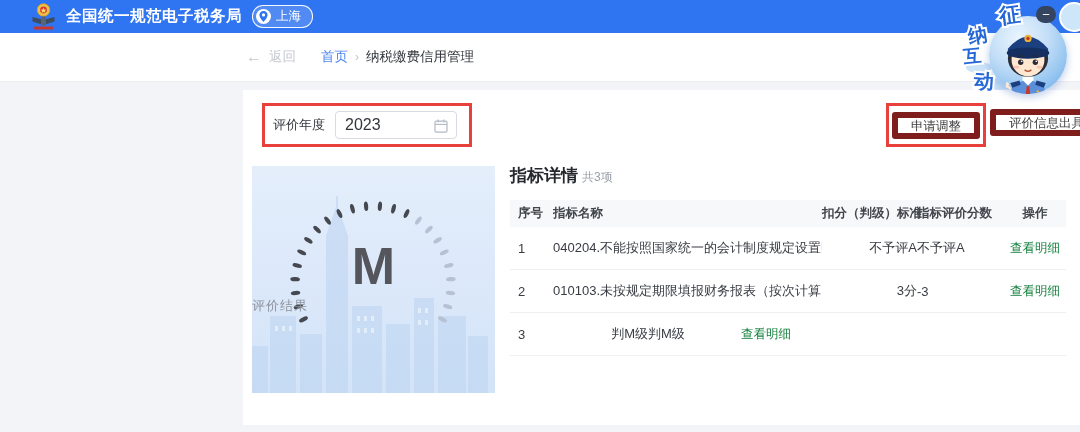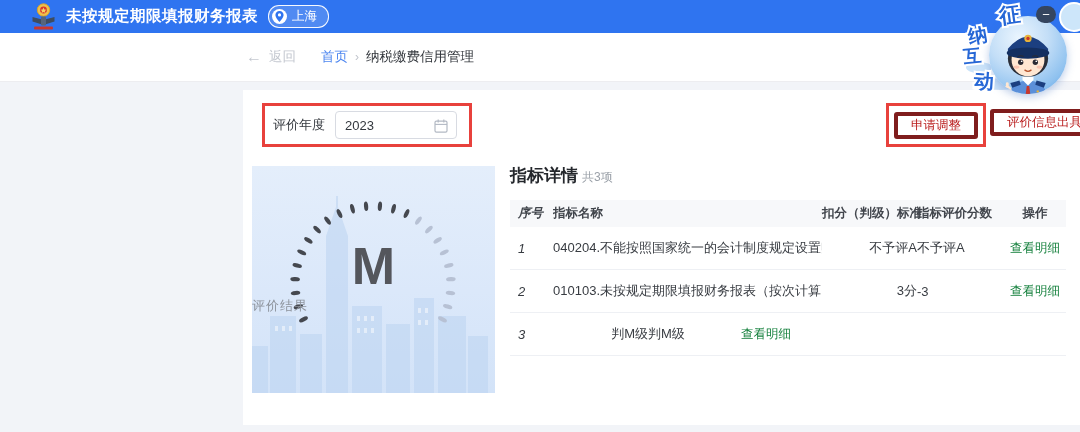--- a/index.html
+++ b/index.html
@@ -21,44 +21,44 @@
   .crumb-sep{color:#c0c4cc;margin:0 7px;font-size:12px;}
   .crumb-cur{color:#33373d;}
 
   
   .card{position:absolute;left:243px;top:90px;right:0;bottom:7px;background:#fff;}
 
   
   .year-annotation{position:absolute;left:19px;top:13px;width:196px;height:38px;border:3px solid #e8413c;box-sizing:content-box;display:flex;align-items:center;padding-left:8px;}
   .year-label{font-size:13px;color:#35393f;margin-right:10px;white-space:nowrap;}
   .year-input{position:relative;width:122px;height:28px;border:1px solid #d8dbe2;border-radius:4px;background:#fff;display:flex;align-items:center;box-sizing:border-box;padding:0 9px;cursor:text;}
-  .year-value{font-size:13px;color:#33373d;}
+  .year-value{font-size:16px;color:#33373d;}
   .cal-icon{position:absolute;right:8px;top:7px;width:14px;height:14px;}
 
   
   .adjust-annotation{position:absolute;left:643px;top:13px;width:94px;height:38px;border:3px solid #e8413c;display:flex;align-items:center;justify-content:center;}
-  .btn{height:27px;padding:0 13px;background:#fff;border:4px solid #7f1d1d;color:#b91c1c;font-size:12.5px;border-radius:3px;cursor:pointer;white-space:nowrap;font-family:inherit;}
+  .btn{height:27px;padding:0 13px;background:#fff;border:6px solid #7f1d1d;color:#404040;font-size:12.5px;border-radius:3px;cursor:pointer;white-space:nowrap;font-family:inherit;}
   .issue-btn{position:absolute;left:747px;top:19px;}
 
   
   .rating-card{position:absolute;left:9px;top:76px;width:243px;height:227px;background:linear-gradient(180deg,#e4eefb 0%,#dbe8fa 55%,#d3e3f8 100%);overflow:hidden;}
   .skyline{position:absolute;left:0;bottom:0;width:100%;height:100%;}
   .gauge{position:absolute;left:0;top:0;width:100%;height:100%;}
   .grade{position:absolute;left:0;right:0;top:74px;text-align:center;font-size:52px;line-height:1;font-weight:bold;color:#54565c;}
   .grade-caption{position:absolute;left:0;right:0;top:131px;text-align:left;font-size:13px;color:#8d939c;letter-spacing:1px;}
   .year-pill{position:absolute;left:50%;transform:translateX(-50%);top:162px;width:118px;height:27px;background:#fff;border-radius:14px;display:flex;align-items:center;justify-content:center;font-size:13.5px;color:#3b3e44;box-shadow:0 2px 8px rgba(110,145,200,.28);}
 
   
   .table-wrap{position:absolute;left:267px;top:74px;width:556px;}
   .tbl-title-row{display:flex;align-items:baseline;gap:4px;margin-bottom:13px;}
   .tbl-title{font-size:17px;font-weight:bold;color:#24272c;}
   .tbl-count{font-size:12px;color:#9aa0a8;}
   .thead{display:flex;align-items:center;height:27px;background:#f7f8fa;font-size:12.5px;font-weight:bold;color:#41454c;}
   .trow{display:flex;align-items:center;height:42px;border-bottom:1px solid #eef0f4;font-size:13px;color:#383c42;}
-  .c-no{width:43px;box-sizing:border-box;padding-left:8px;flex:0 0 auto;font-style:italic;}
+  .c-no{width:43px;box-sizing:border-box;padding-left:8px;flex:0 0 auto;}
   .c-name{width:269px;flex:0 0 auto;white-space:nowrap;overflow:hidden;}
   .c-std{width:95px;flex:0 0 auto;white-space:nowrap;overflow:visible;text-align:right;}
   .c-score{width:91px;flex:0 0 auto;white-space:nowrap;}
   .c-act{width:54px;flex:0 0 auto;text-align:center;white-space:nowrap;}
   .detail-link{color:#15803d;font-size:12.5px;cursor:pointer;text-decoration:none;}
 
   
   .mascot{position:absolute;top:0;right:0;width:122px;height:100px;cursor:pointer;}
   .cloud{position:absolute;border-radius:50%;background:rgba(190,220,248,.8);}
   .m-circle{position:absolute;right:13px;top:16px;width:78px;height:78px;border-radius:50%;
@@ -76,21 +76,21 @@
   <div class="topbar">
     <svg class="logo" viewBox="0 0 27 29">
       <circle cx="13.5" cy="8" r="6.2" fill="#f0c14b" stroke="#d8a22e" stroke-width="1"></circle>
       <circle cx="13.5" cy="8" r="3.4" fill="#d8372b"></circle>
       <path d="M13.5 5.6 L14.4 7.6 L16.5 7.7 L14.9 9 L15.5 11 L13.5 9.9 L11.5 11 L12.1 9 L10.5 7.7 L12.6 7.6 Z" fill="#f4d565"></path>
       <path d="M2.5 15 L12 17.5 L12 22.5 L2.5 19.5 Z" fill="#3e4c60"></path>
       <path d="M24.5 15 L15 17.5 L15 22.5 L24.5 19.5 Z" fill="#3e4c60"></path>
       <rect x="11" y="14.5" width="5" height="9" rx="1" fill="#55657c"></rect>
       <rect x="4" y="24.5" width="19" height="3" rx="1" fill="#c9372c"></rect>
     </svg>
-    <div class="app-title">未按规定期限填报财务报表</div>
+    <div class="app-title">全国统一规范电子税务局</div>
     <div class="loc-pill">
       <span class="loc-pin">
         <svg width="9" height="11" viewBox="0 0 9 11">
             <path d="M4.5 0 C2 0 0.4 1.8 0.4 4 C0.4 6.8 4.5 11 4.5 11 C4.5 11 8.6 6.8 8.6 4 C8.6 1.8 7 0 4.5 0 Z M4.5 5.5 A1.6 1.6 0 1 1 4.5 2.3 A1.6 1.6 0 0 1 4.5 5.5 Z" fill="#2f74f0"></path>
           </svg>
       </span>
       <span>上海</span>
     </div>
   </div>
 

